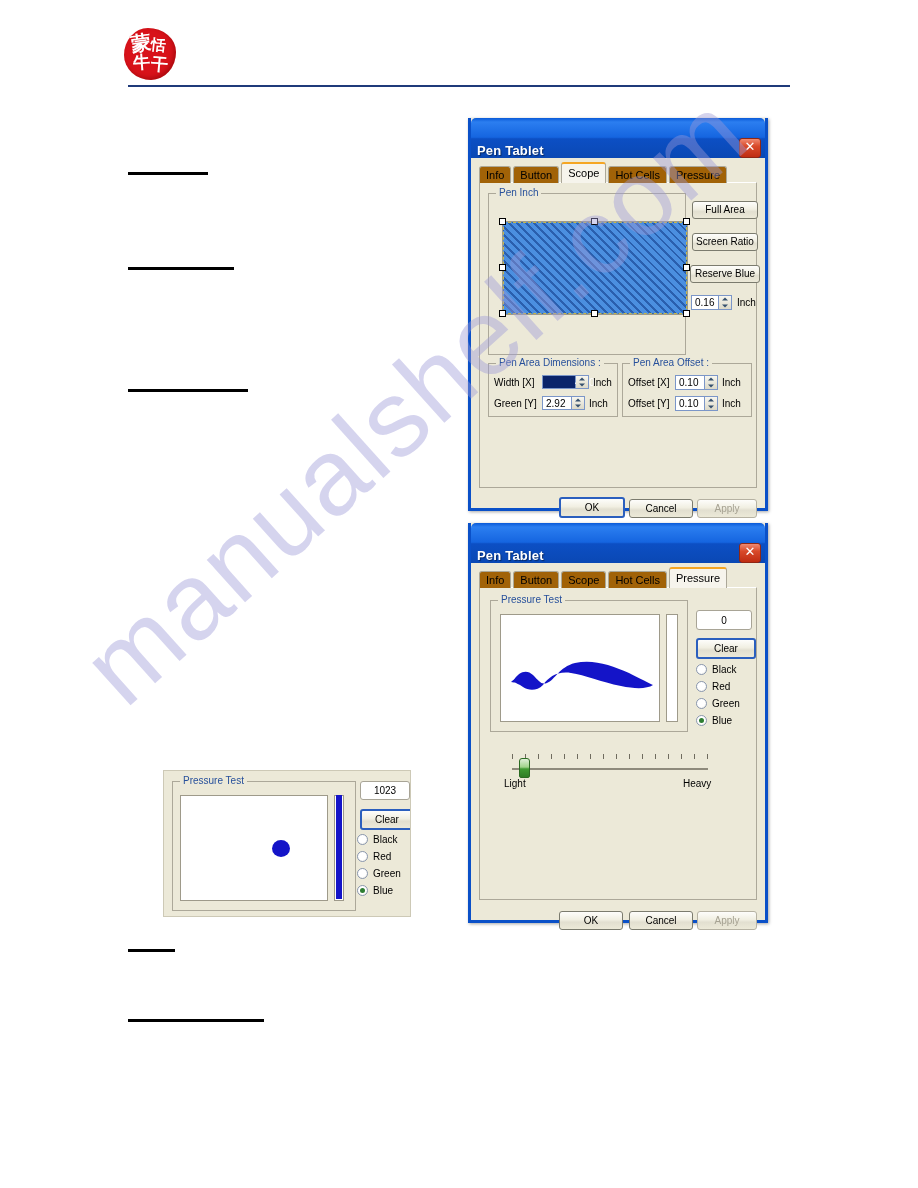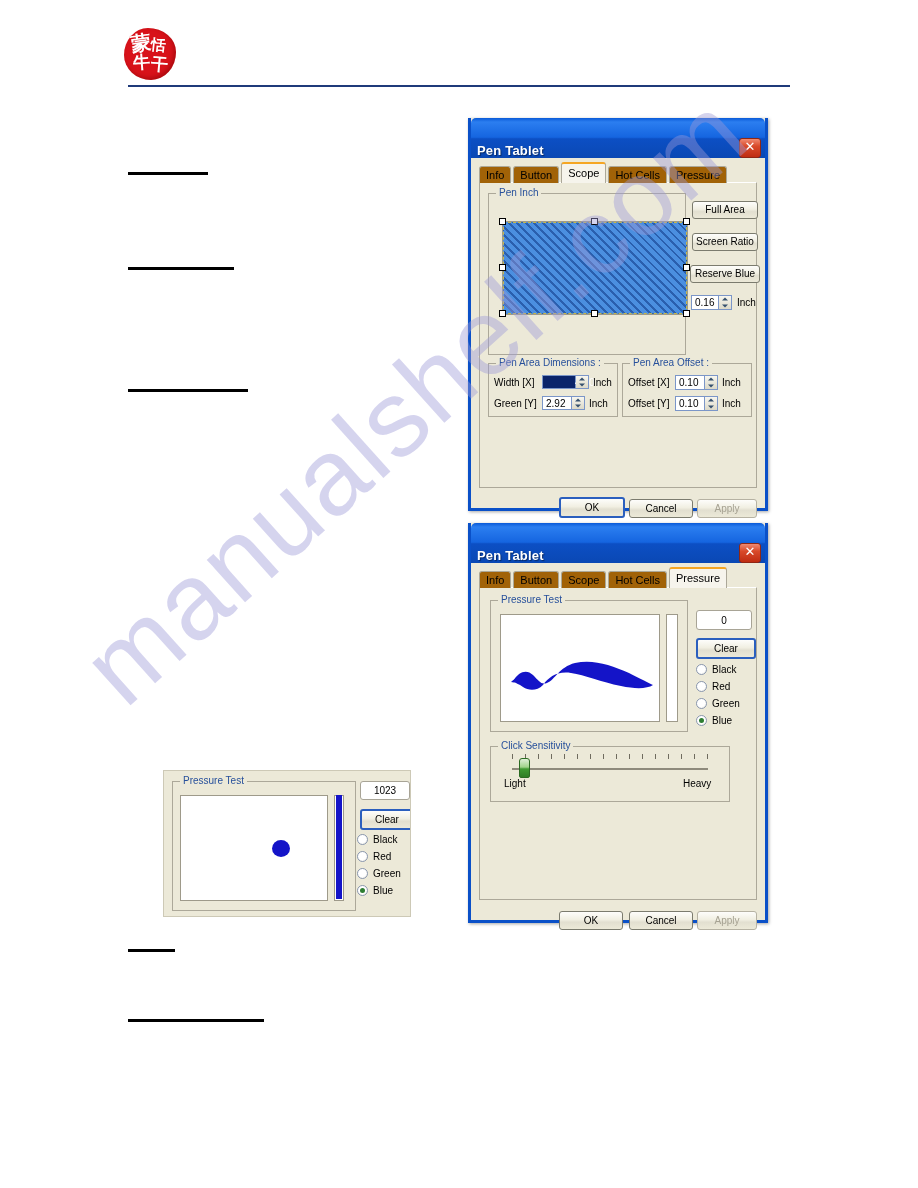--- a/index.html
+++ b/index.html
@@ -524,23 +524,20 @@
         <div class="radio-row">
           <span class="radio"></span>
           <span>Green</span>
         </div>
         <div class="radio-row">
           <span class="radio on"></span>
           <span>Blue</span>
         </div>
       </div>
 
-      <div class="groupbox" style="left:10px;top:158px;width:238px;height:54px;">
-        <span class="gb-title">Click Sensitivity</span>
-      </div>
       <div class="slider-ticks" id="sens-ticks" style="left:32px;top:166px;width:196px;">
           <i></i>
           <i></i>
           <i></i>
           <i></i>
           <i></i>
           <i></i>
           <i></i>
           <i></i>
           <i></i>

